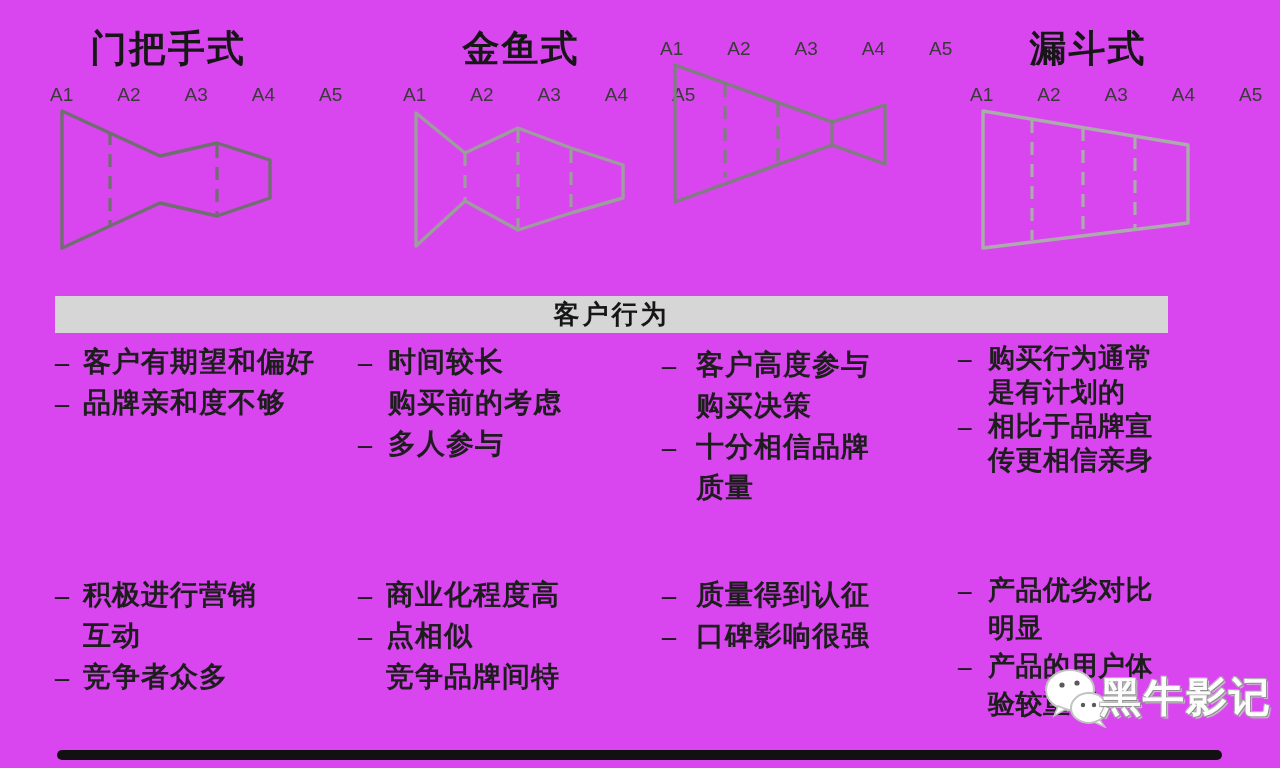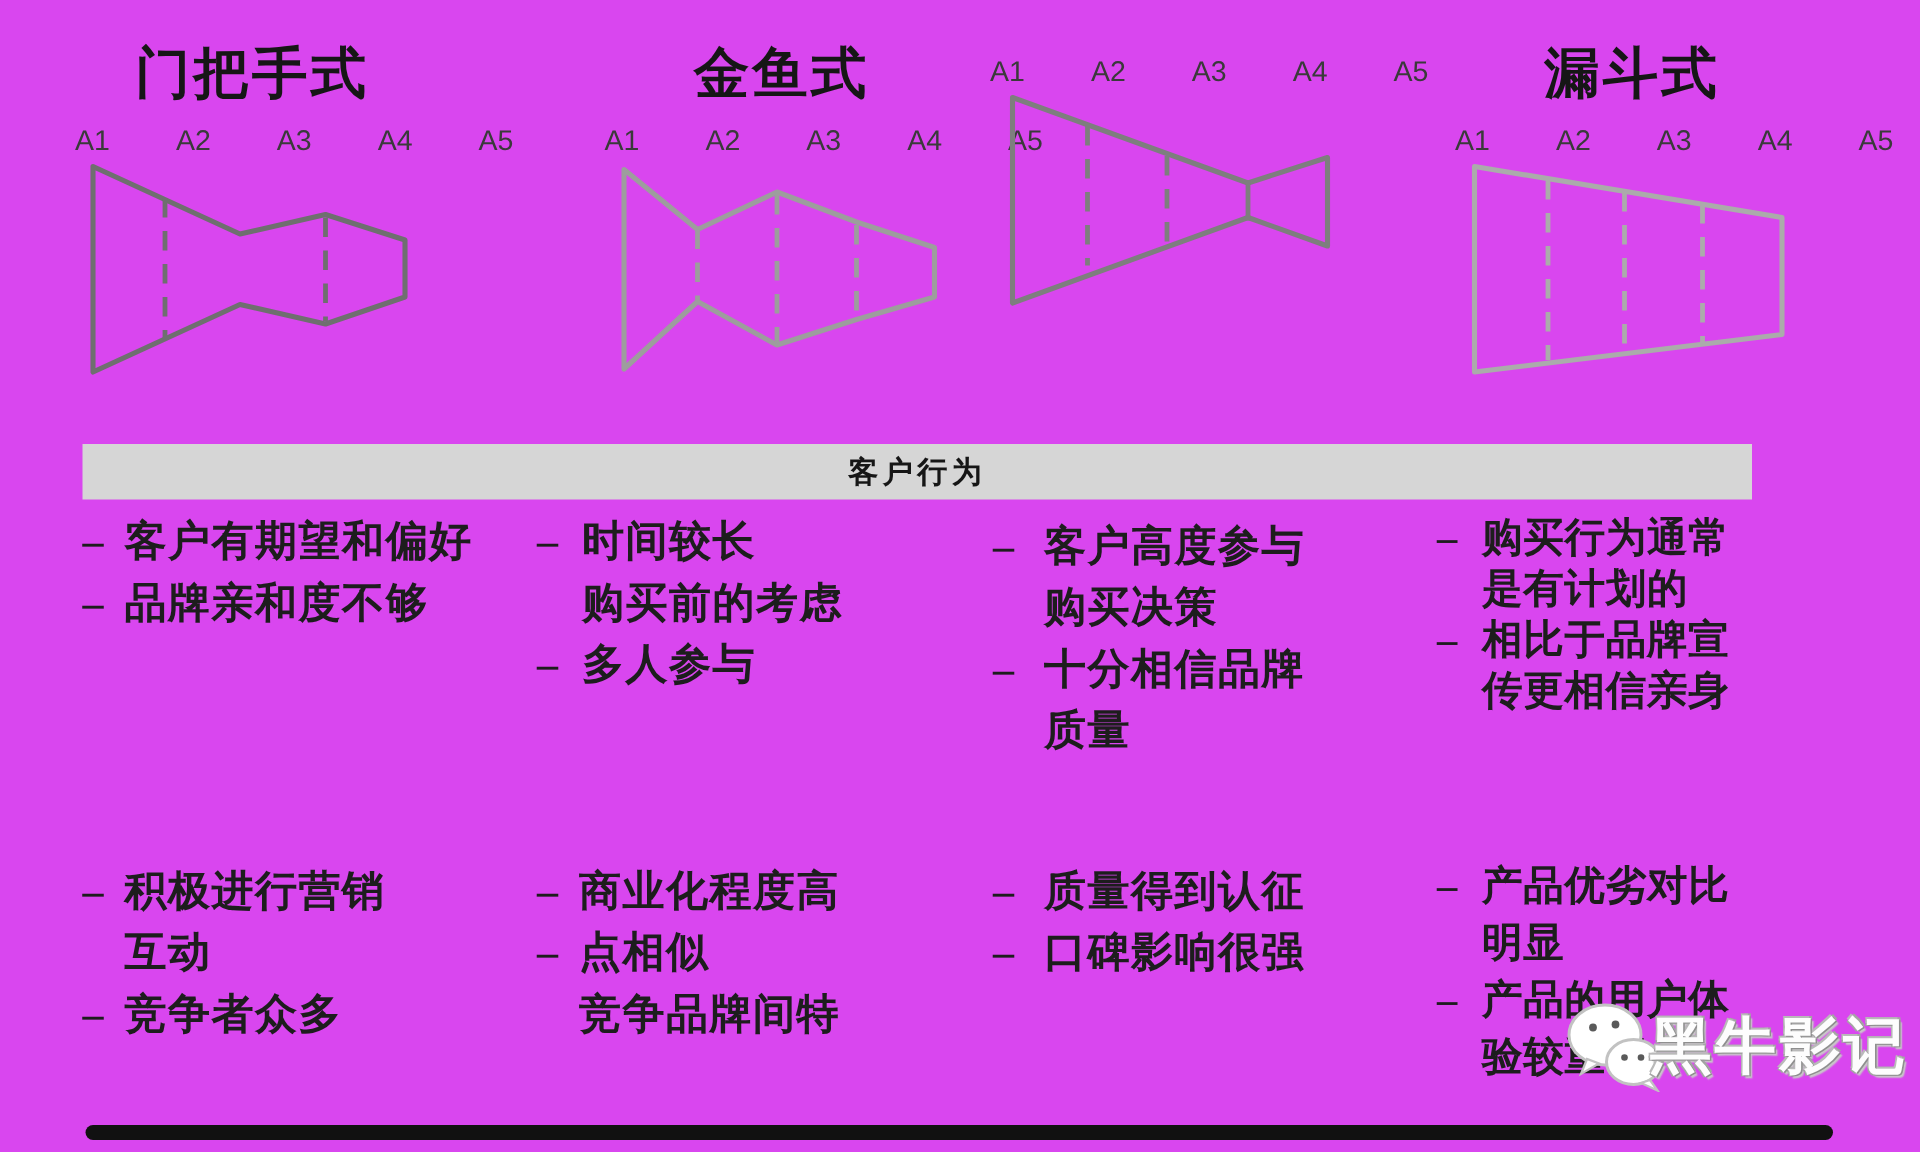--- a/index.html
+++ b/index.html
@@ -9,21 +9,21 @@
   .fcol{position:absolute;top:26px;width:240px;}
   .fcol-1{left:50px;} .fcol-2{left:355px;margin-left:48px;} .fcol-3{left:660px;} .fcol-4{left:970px;}
   .ftitle{width:236px;text-align:center;font-size:37px;font-weight:700;color:#161616;
           letter-spacing:2px;line-height:46px;height:46px;}
   .flabels{width:236px;margin-top:12px;height:22px;display:flex;justify-content:space-between;
            font-size:19px;color:#3a3a3a;gap:44px;}
   .flabels span{display:inline-block;}
   .fshape{display:block;margin-left:5px;margin-top:2px;}
   
   .band{position:absolute;left:55px;width:1113px;height:37px;background:#d6d6d6;
-        display:flex;align-items:center;justify-content:center;font-size:20px;font-weight:700;
+        display:flex;align-items:center;justify-content:center;font-size:26px;font-weight:700;
         color:#161616;letter-spacing:3px;font-family:"Liberation Serif",serif;}
   .band1{top:296px;} .band2{top:522px;}
   
   .tcol{position:absolute;color:#1d1d1d;font-weight:700;font-size:28px;letter-spacing:1px;
         font-family:"Liberation Serif",serif;}
   .item{display:flex;}
   .dash{flex:none;width:28px;}
   .line,.dash{line-height:41px;}
   .s1c1{left:55px;top:341px;width:306px;}
   .s1c2{left:358px;top:341px;width:296px;}

